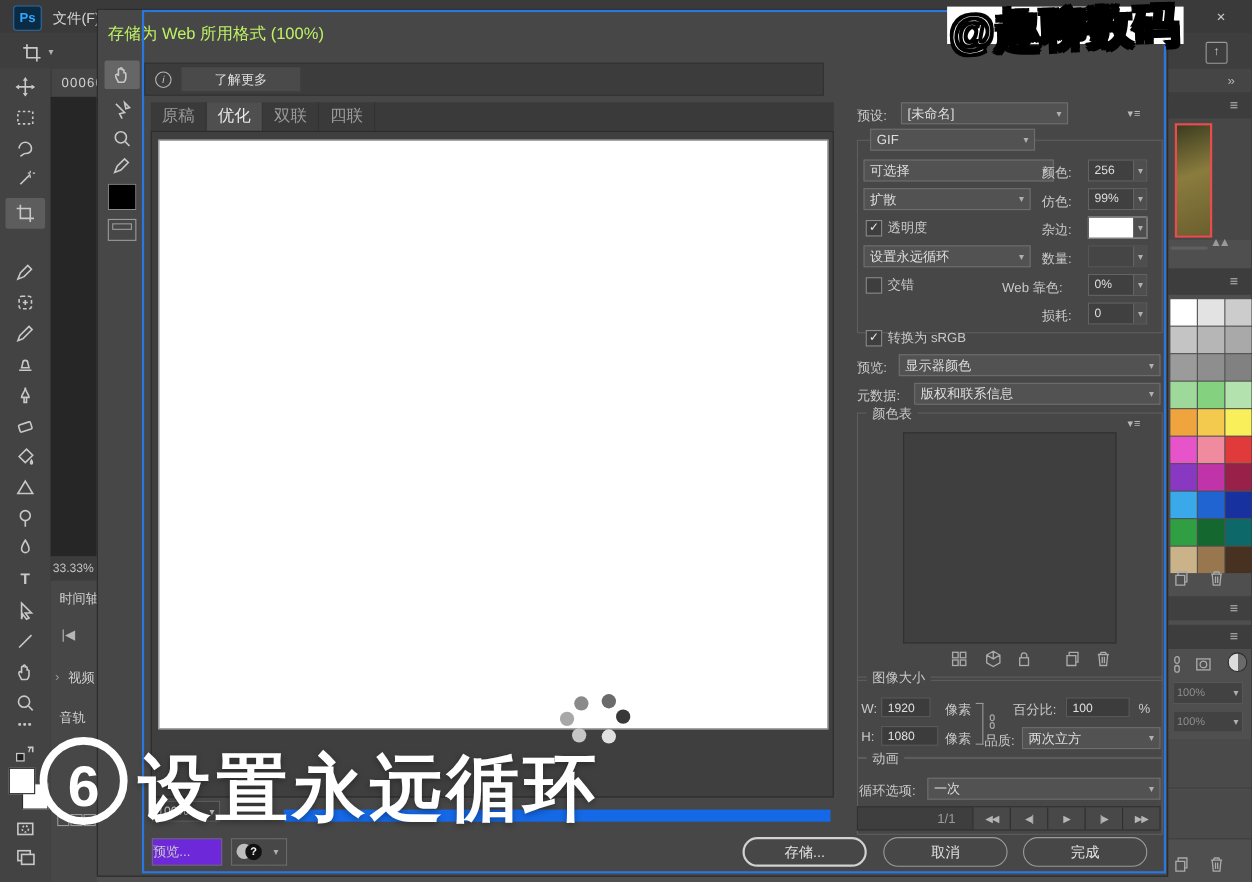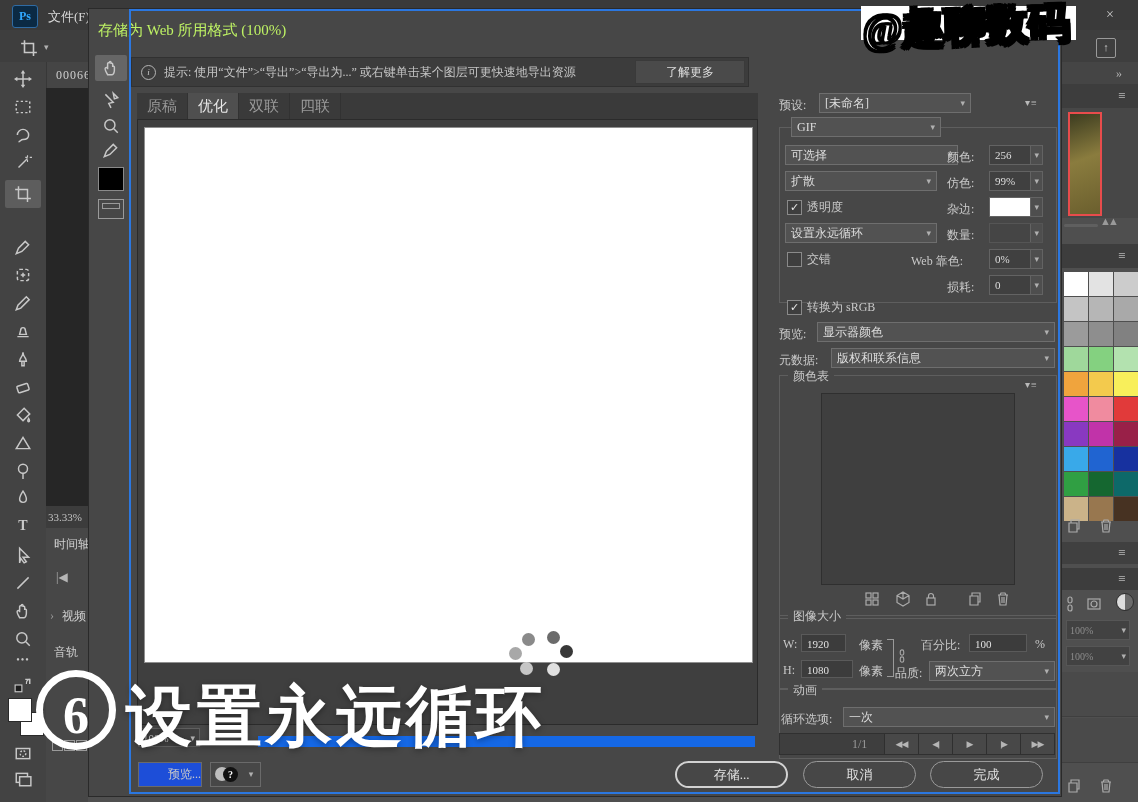--- a/index.html
+++ b/index.html
@@ -1,17 +1,17 @@
 <!DOCTYPE html>
 <html><head>
 <meta charset="utf-8">
 <style>
   html,body{margin:0;padding:0;background:#222;}
   #screen{position:relative;width:1138px;height:802px;overflow:hidden;
-    background:#4f4f4f;font-family:Liberation Serif, serif;
+    background:#4f4f4f;font-family:Liberation Sans, sans-serif;
     -webkit-font-smoothing:antialiased;color:#cfcfcf;}
   .abs{position:absolute;}
   .dim{color:#7e7e7e;}
   
   #menubar{left:0;top:0;width:1138px;height:30px;background:#3a3a3a;border-bottom:1px solid #2c2c2c;}
   #pslogo{left:12px;top:5px;width:24px;height:21px;background:#0b2a44;border:1px solid #2f6ba3;border-radius:3px;
     color:#31a8ff;font-size:12px;font-weight:bold;text-align:center;line-height:20px;}
   #menufile{left:48px;top:8px;font-size:13px;color:#d8d8d8;}
   .winbtn{top:4px;width:28px;height:22px;text-align:center;line-height:22px;color:#c9c9c9;font-size:14px;}
   #optionsbar{left:0;top:30px;width:1138px;height:32px;background:#3e3e3e;border-bottom:1px solid #2e2e2e;}
@@ -81,22 +81,22 @@
   .vbox.disabled{background:#454545;border-color:#555;color:#7e7e7e;}
   .inp{position:absolute;height:18px;background:#3c3c3c;border:1px solid #5a5a5a;color:#e0e0e0;
      font-size:11px;line-height:18px;padding:0 5px;box-sizing:border-box;}
   .lbl{position:absolute;font-size:12px;color:#c9c9c9;white-space:nowrap;}
   .cb{position:absolute;width:13px;height:13px;background:#3e3e3e;border:1px solid #8a8a8a;
      color:#e8e8e8;font-size:11px;line-height:12px;text-align:center;}
   .fieldset{position:absolute;border:1px solid #5e5e5e;}
   .legend{position:absolute;top:-8px;left:8px;background:#474747;padding:0 5px;font-size:12px;color:#c9c9c9;}
   .pmenu{position:absolute;color:#b9b9b9;font-size:10px;letter-spacing:1px;}
   
-  #btn-preview{left:49px;top:753px;width:62px;height:23px;background:#1d4ed8;border:1px solid #6a6a6a;
-    color:#c9c9c9;font-size:12px;text-align:right;line-height:23px;}
+  #btn-preview{left:49px;top:753px;width:62px;height:23px;background:#6d28d9;border:1px solid #6a6a6a;
+    color:#c9c9c9;font-size:12px;text-align:left;line-height:23px;}
   #btn-browser{left:121px;top:753px;width:32px;height:23px;background:#474747;border:1px solid #6a6a6a;}
   #btn-browser .c1{position:absolute;left:4px;top:4px;width:14px;height:14px;border-radius:50%;background:#bdbdbd;}
   #btn-browser .c2{position:absolute;left:12px;top:4px;width:15px;height:15px;border-radius:50%;background:#111;
     color:#fff;font-size:10px;font-weight:bold;text-align:center;line-height:15px;}
   #btn-browser-arrow{left:153px;top:753px;width:18px;height:23px;background:#474747;border:1px solid #6a6a6a;
     border-left:none;color:#b0b0b0;font-size:9px;text-align:center;line-height:23px;}
   .pill{position:absolute;top:752px;width:113px;height:27px;border-radius:14px;border:1px solid #9a9a9a;
     color:#e2e2e2;font-size:13px;text-align:center;line-height:26px;box-sizing:border-box;}
   .pill.primary{border:2px solid #d2d2d2;line-height:24px;}
   
@@ -334,21 +334,20 @@
     <div class="dtool" style="top:128px"><svg viewBox="0 0 16 16" width="18" height="18">
           <path d="M2 14l2-5 6-6 3 3-6 6-5 2z"></path>
         </svg></div>
     <div id="dlg-swatch" class="abs"></div>
     <div id="dlg-slicetoggle" class="abs">
         <i></i>
       </div>
 
     <div id="tipbar" class="abs">
       <span id="tip-i">i</span>
-      <span id="tiptext">提示: 使用“文件”&gt;“导出”&gt;“导出为...” 或右键单击某个图层可更快速地导出资源</span>
       <span id="learnmore">了解更多</span>
     </div>
 
     <div id="tabs" class="abs">
       <div class="tab">原稿</div>
       <div class="tab active">优化</div>
       <div class="tab">双联</div>
       <div class="tab">四联</div>
     </div>
 

